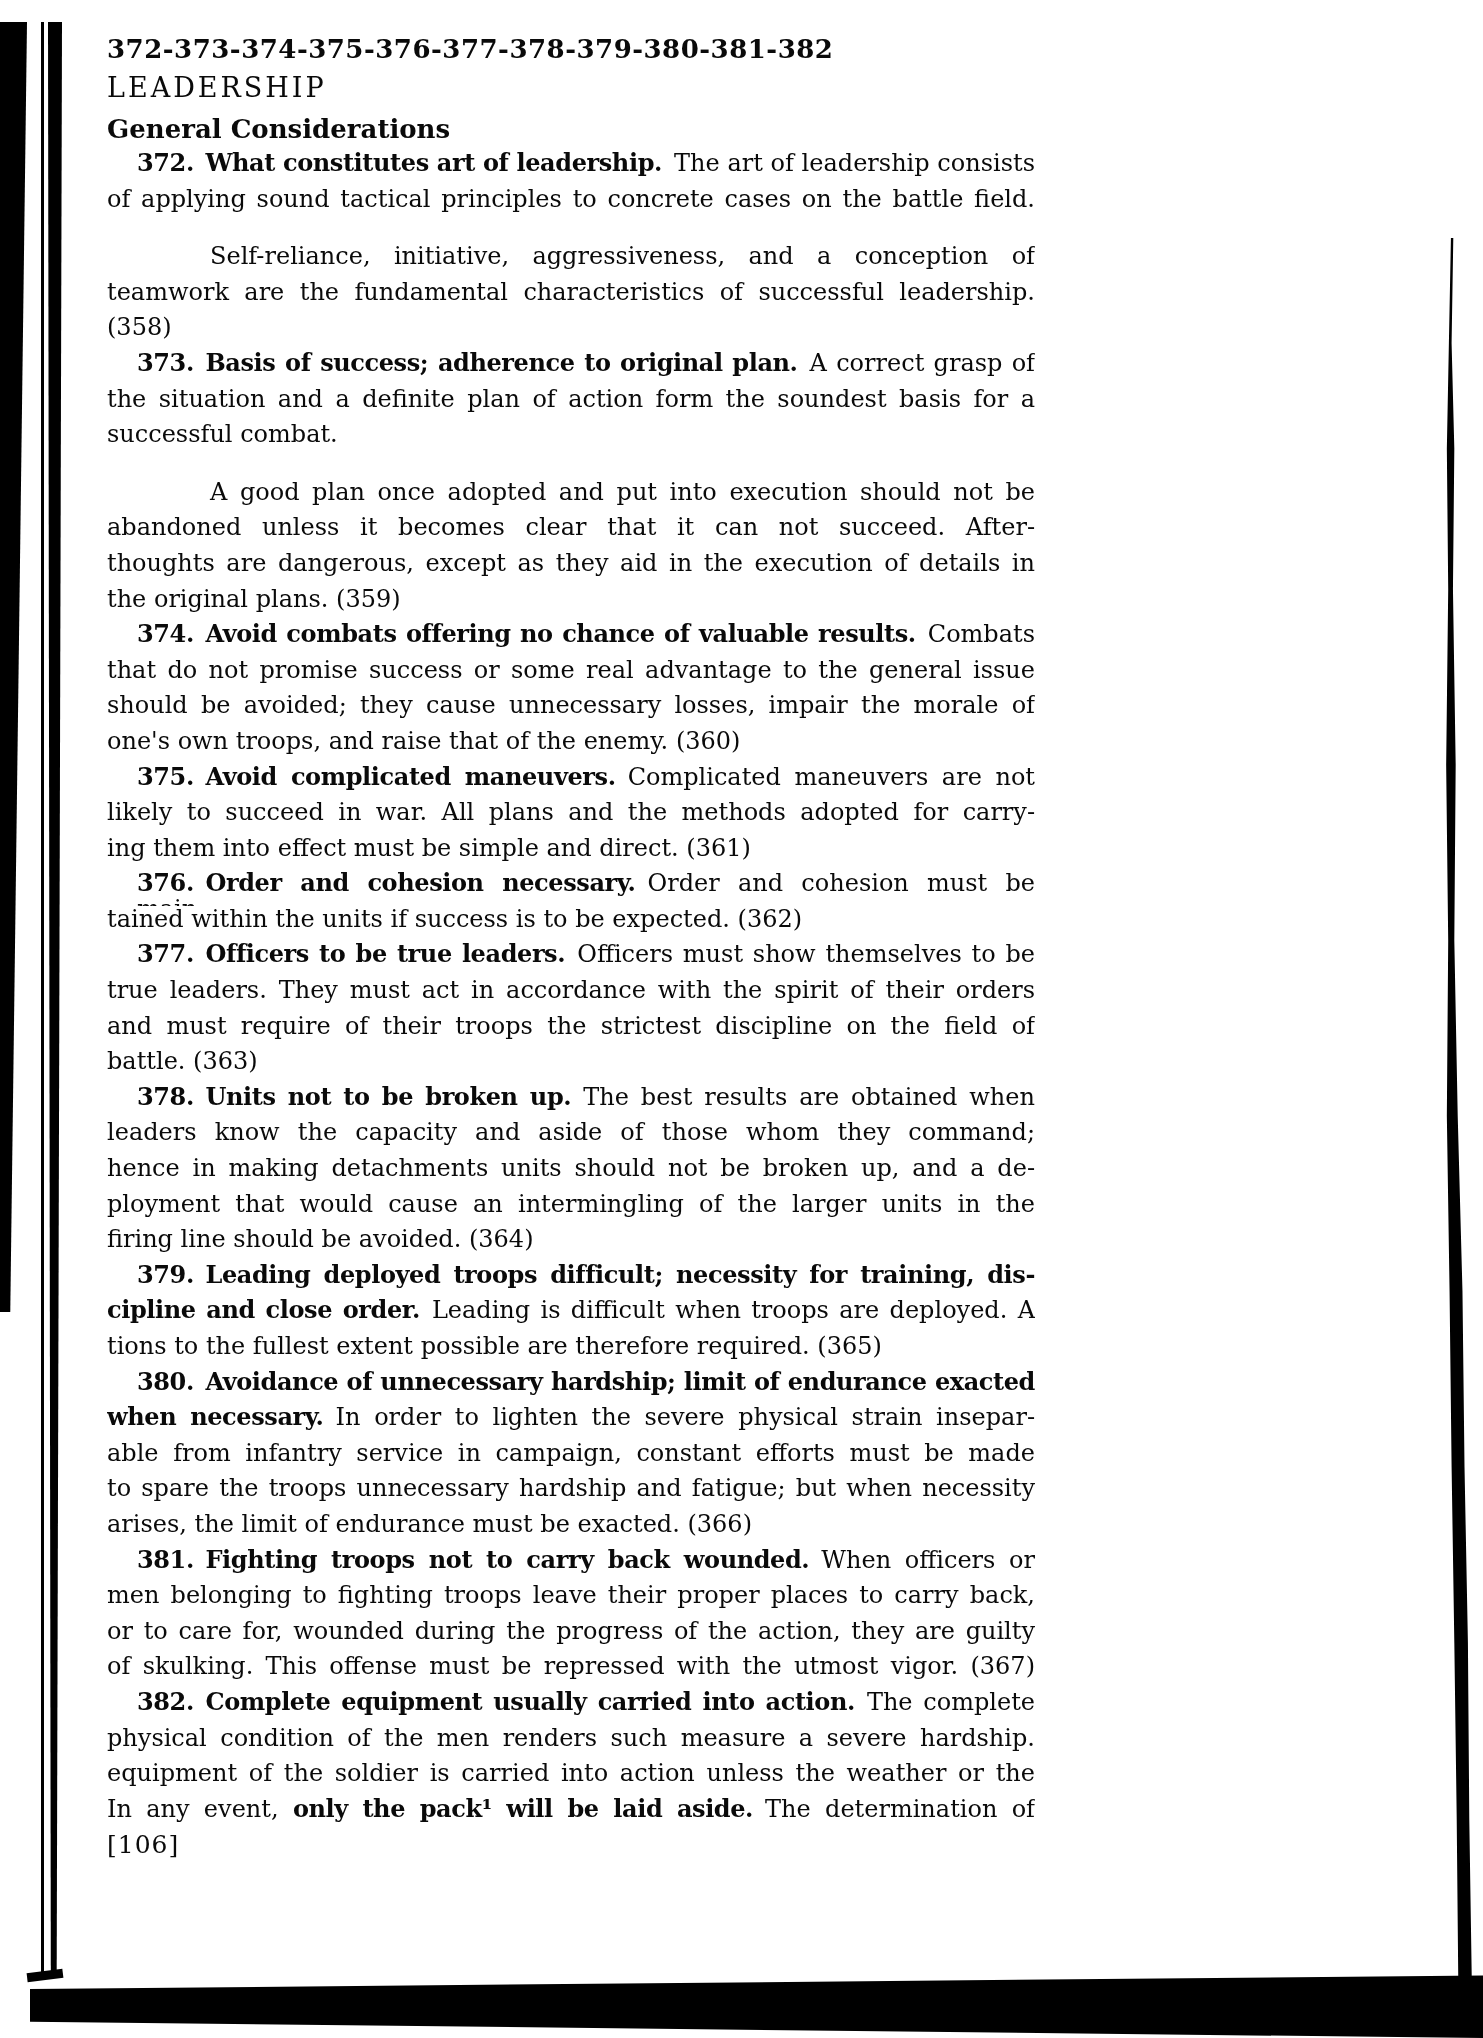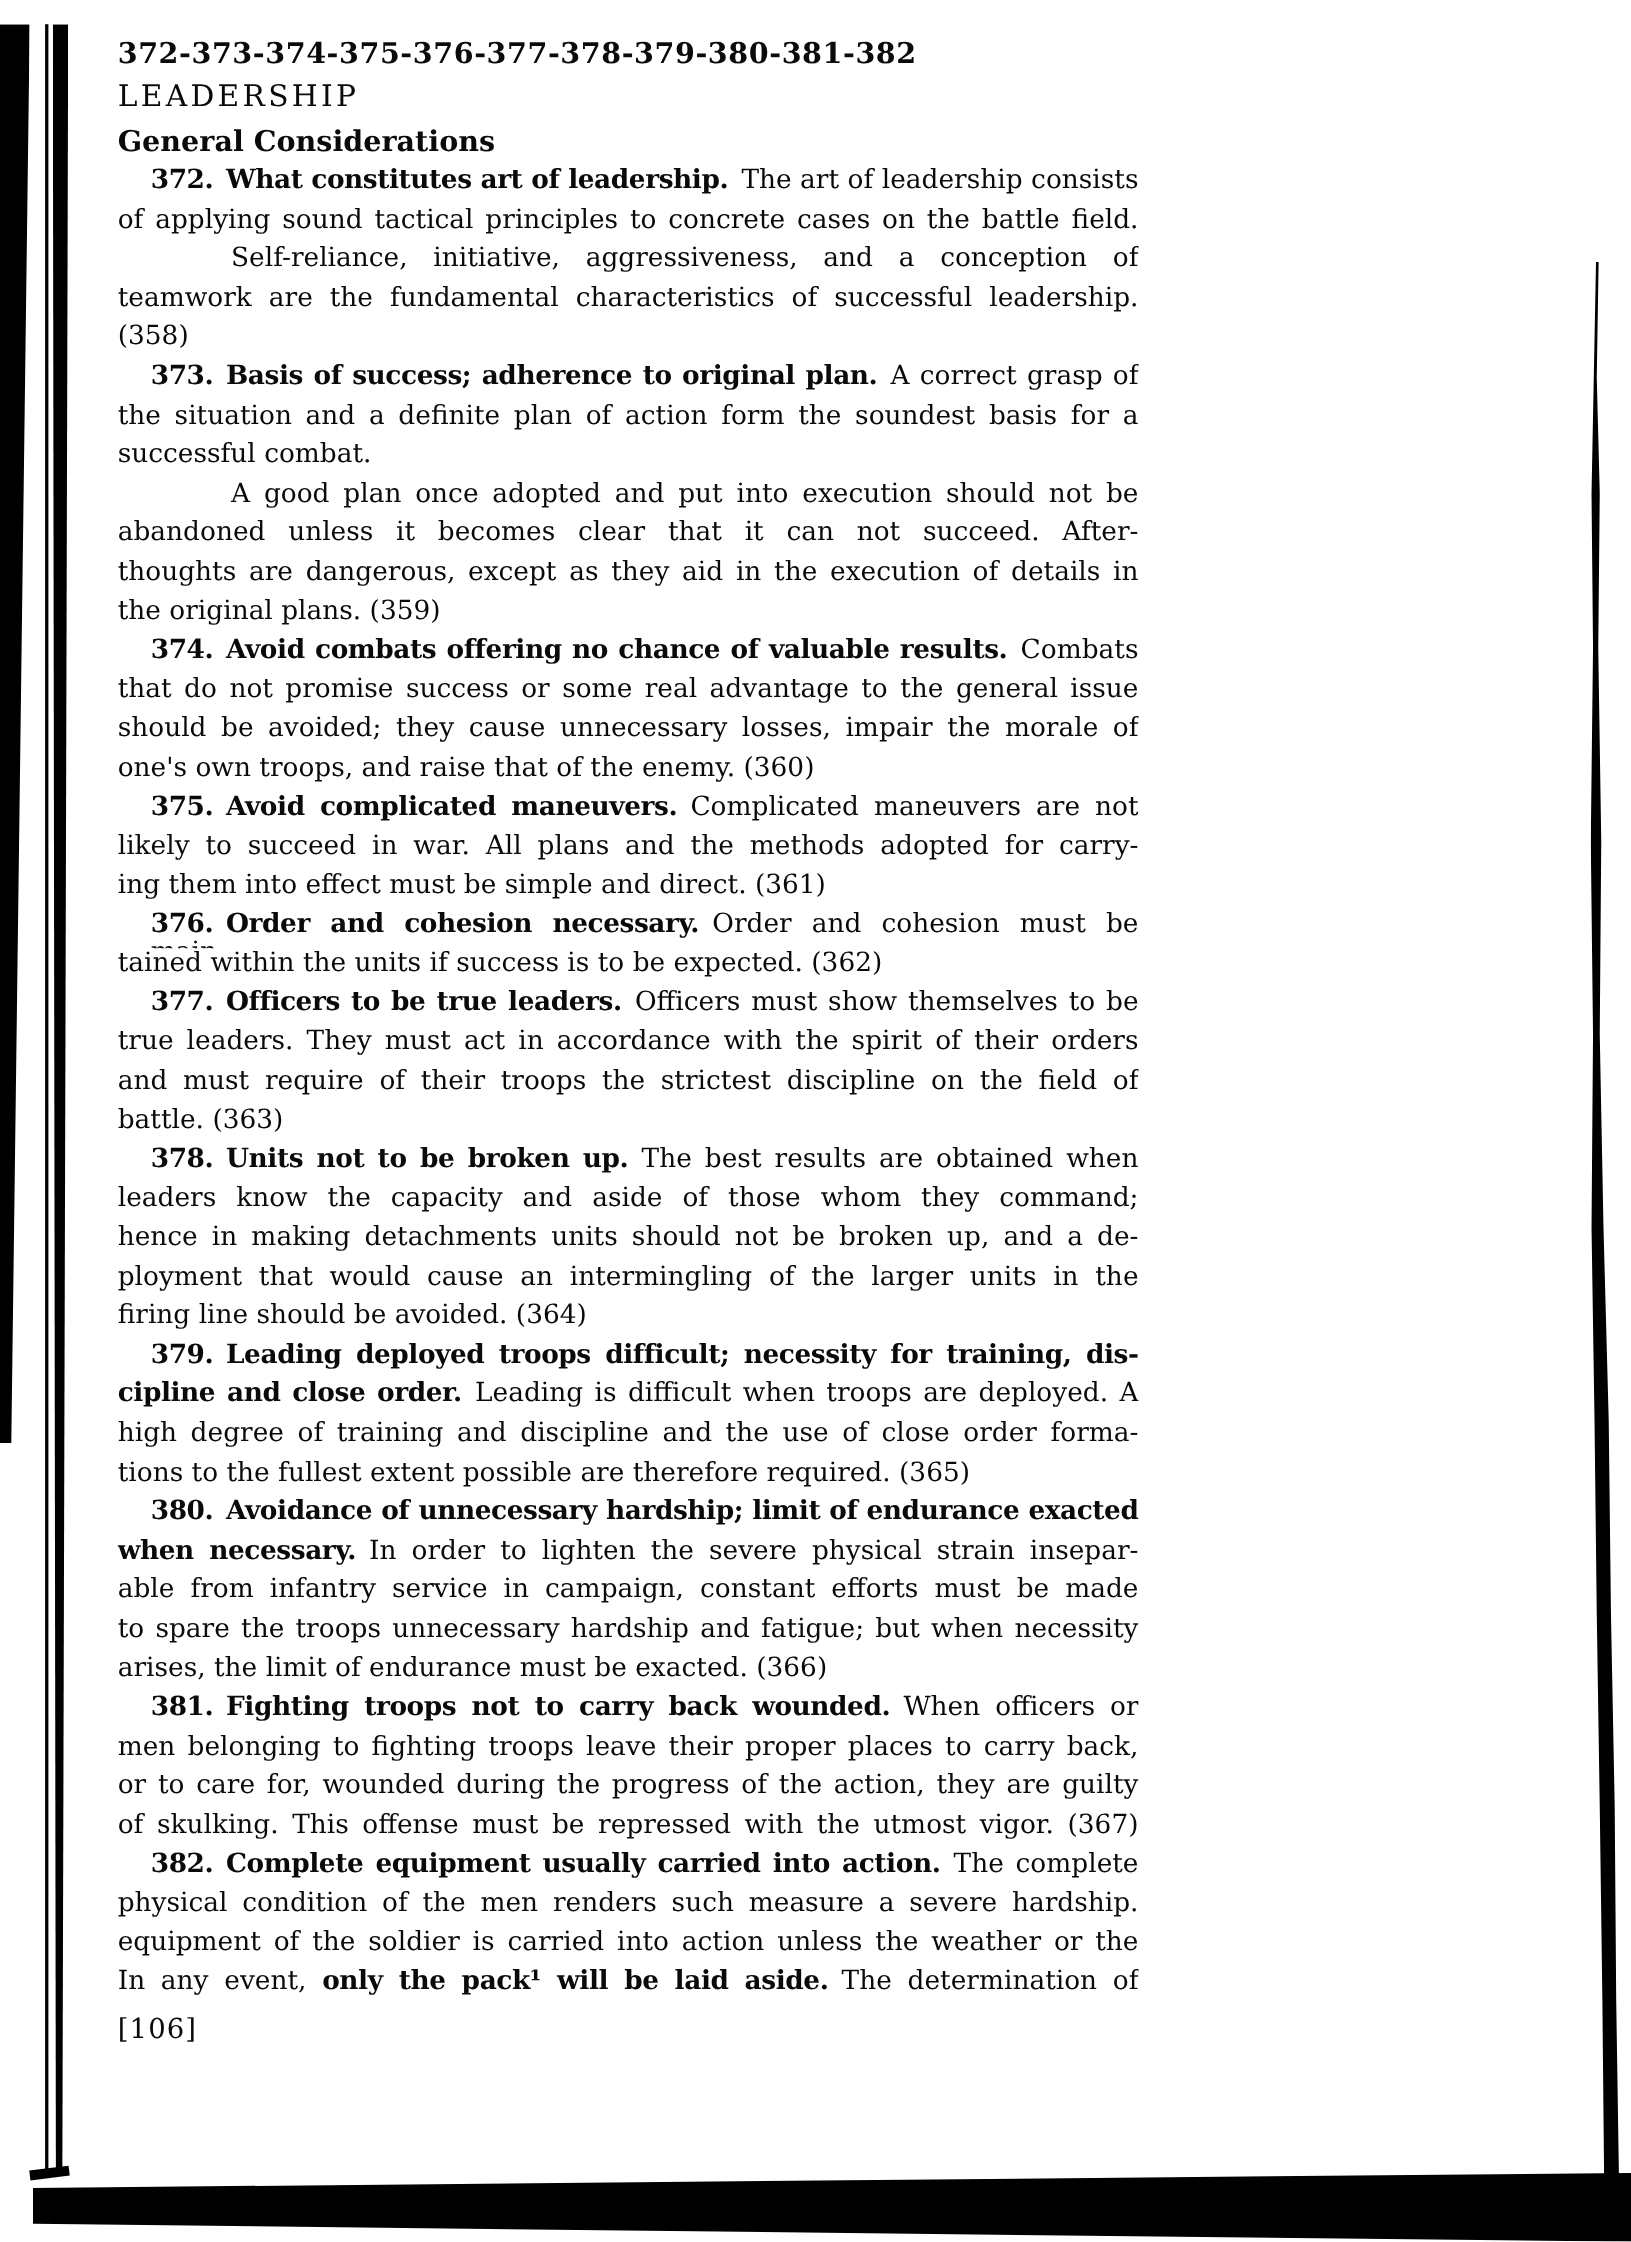--- a/index.html
+++ b/index.html
@@ -43,21 +43,21 @@
     position: absolute; left: 107px; top: 114px; width: 928px;
     text-align: left; font-size: 26px; font-weight: bold;
   }
   #body-text {
     position: absolute; left: 107px; top: 150px; width: 928px;
     font-size: 24px;
   }
   .ln { height: 35.6px; line-height: 26px; overflow: hidden; }
   .ln.j { text-align: justify; text-align-last: justify; }
   .ln.p { padding-left: 30px; }
-  .ln.d { padding-left: 103px; }
+  .ln.d { padding-left: 103px; margin-top: 22px; }
   .b { font-weight: bold; letter-spacing: -0.4px; }
   #page-footer {
     position: absolute; left: 107px; top: 1830px; width: 928px;
     font-size: 25px; letter-spacing: 1px;
   }
 </style>
 </head>
 <body>
 
 <div class="artifact" id="bar-left-outer"></div>
@@ -113,21 +113,20 @@
     <div>
       <div class="ln j p"><span class="b">378. Units not to be broken up.</span><span> The best results are obtained when</span></div>
       <div class="ln j"><span>leaders know the capacity and aside of those whom they command;</span></div>
       <div class="ln j"><span>hence in making detachments units should not be broken up, and a de-</span></div>
       <div class="ln j"><span>ployment that would cause an intermingling of the larger units in the</span></div>
       <div class="ln"><span>firing line should be avoided. (364)</span></div>
     </div>
     <div>
       <div class="ln j p"><span class="b">379. Leading deployed troops difficult; necessity for training, dis-</span></div>
       <div class="ln j"><span class="b">cipline and close order.</span><span> Leading is difficult when troops are deployed. A</span></div>
-      <div class="ln j"><span>high degree of training and discipline and the use of close order forma-</span></div>
       <div class="ln"><span>tions to the fullest extent possible are therefore required. (365)</span></div>
     </div>
     <div>
       <div class="ln j p"><span class="b">380. Avoidance of unnecessary hardship; limit of endurance exacted</span></div>
       <div class="ln j"><span class="b">when necessary.</span><span> In order to lighten the severe physical strain insepar-</span></div>
       <div class="ln j"><span>able from infantry service in campaign, constant efforts must be made</span></div>
       <div class="ln j"><span>to spare the troops unnecessary hardship and fatigue; but when necessity</span></div>
       <div class="ln"><span>arises, the limit of endurance must be exacted. (366)</span></div>
     </div>
     <div>

